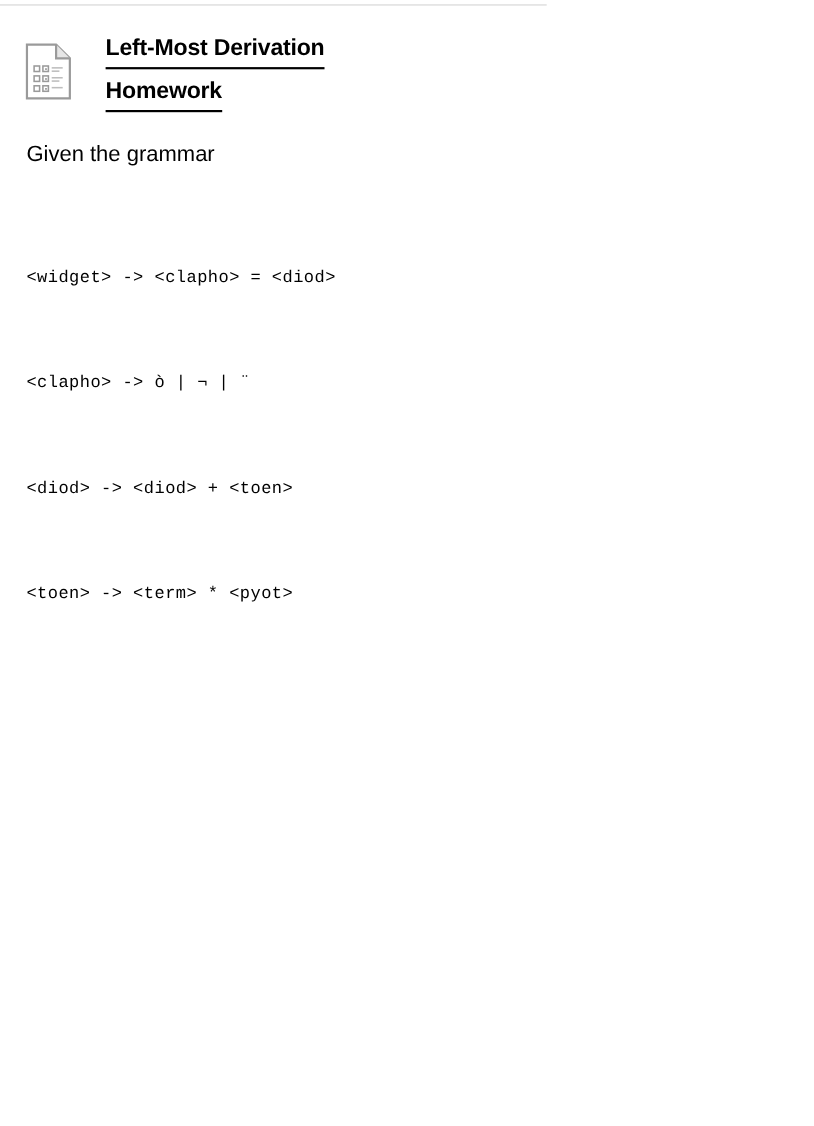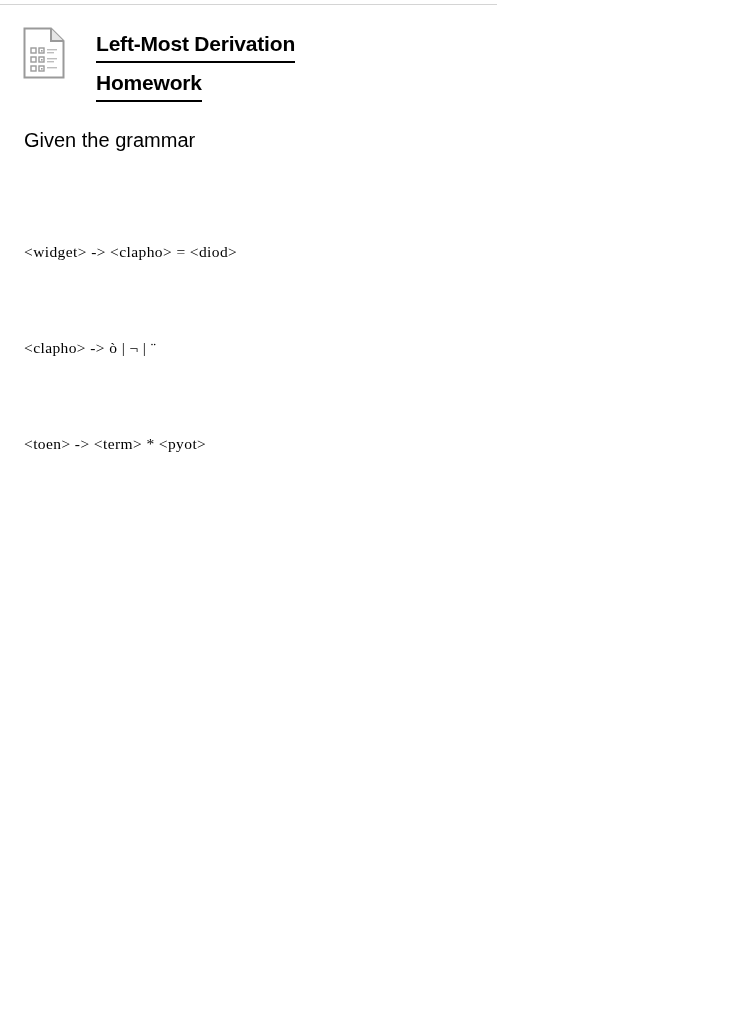--- a/index.html
+++ b/index.html
@@ -29,21 +29,21 @@
   .page {
     position: absolute;
     top: 0;
     left: 0;
     width: 740px;
   }
 
   
   .header {
     display: flex;
-    align-items: flex-start;
+    align-items: center;
     padding: 20px 0 0 22px;
   }
   .doc-icon {
     width: 44px;
     flex: 0 0 44px;
     margin-top: 6px;
   }
   .doc-icon svg { display: block; }
 
   .title-block {
@@ -65,21 +65,21 @@
   .prose {
     font-size: 20px;
     line-height: 28px;
     margin: 22px 0 0 24px;
     font-weight: normal;
   }
 
   
   .grammar {
     margin: 18px 0 0 24px;
-    font-family: Liberation Serif, serif;
+    font-family: Liberation Mono, monospace;
     font-size: 15.5px;
     line-height: 32px;
     white-space: pre;
     letter-spacing: 0.4px;
   }
   .grammar .alt { padding-left: 1.2em; }
 </style>
 </head>
 <body>
 
@@ -115,16 +115,17 @@
       <div class="title-line">Homework</div>
     </div>
 
   </div>
 
   <div class="prose">Given the grammar</div>
 
   <div class="grammar">
     <div>&lt;widget&gt; -&gt; &lt;clapho&gt; = &lt;diod&gt;</div>
     <div>&lt;clapho&gt; -&gt; ò | ¬ | ¨</div>
+    <div>&lt;diod&gt; -&gt; &lt;diod&gt; + &lt;toen&gt;</div>
     <div>&lt;toen&gt; -&gt; &lt;term&gt; * &lt;pyot&gt;</div>
   </div>
 
 </div>
 
 </body></html>

